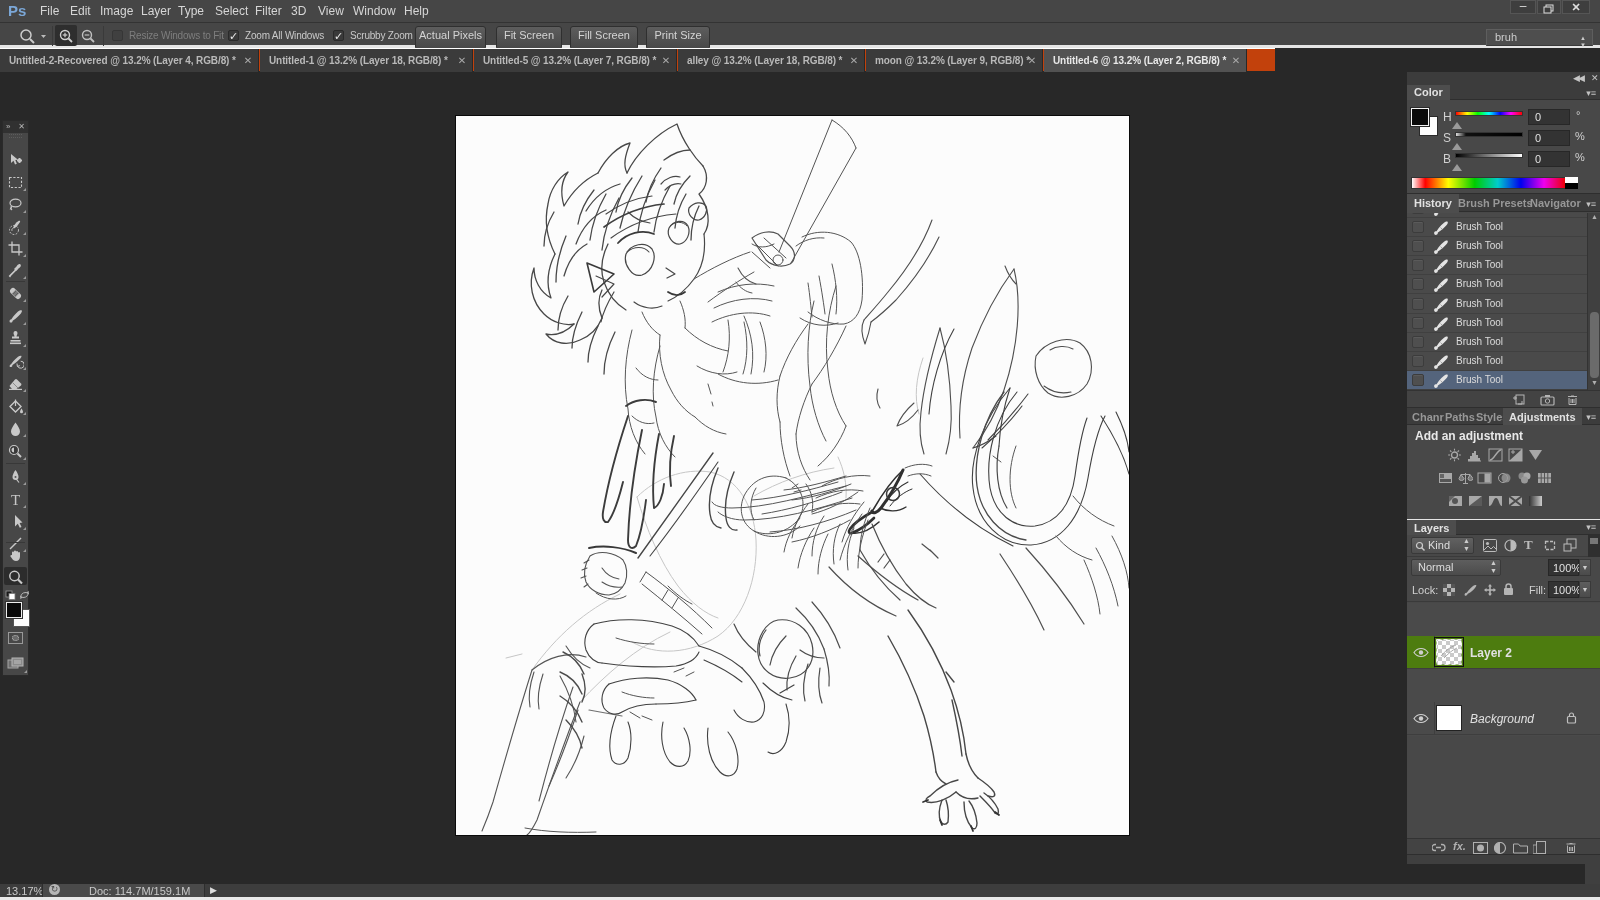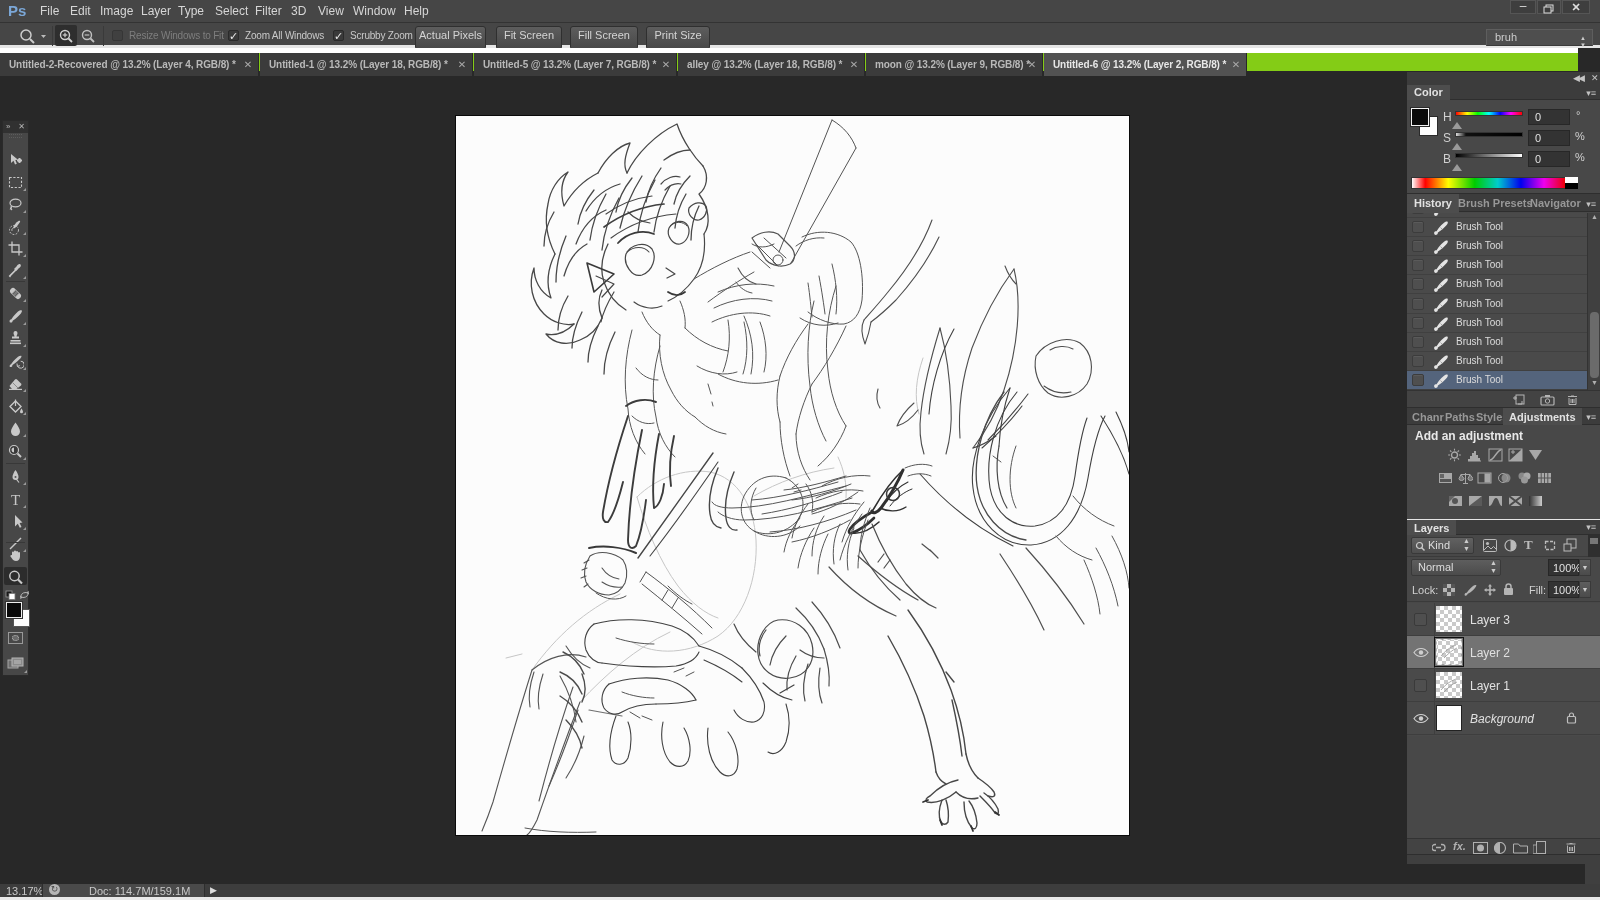--- a/index.html
+++ b/index.html
@@ -5,21 +5,21 @@
 html,body{margin:0;padding:0;width:1600px;height:900px;overflow:hidden;background:#282828;font-family:"Liberation Sans",sans-serif;}
 *{box-sizing:border-box;}
 .abs{position:absolute;}
 #menubar{left:0;top:0;width:1600px;height:22px;background:#464646;color:#d6d6d6;font-size:12px;}
 #menubar .mi{position:absolute;top:4px;}
 #pslogo{position:absolute;left:8px;top:2px;font-size:15px;font-weight:bold;color:#7ba7d7;letter-spacing:0px;}
 #optbar{left:0;top:22px;width:1600px;height:26px;background:#464646;border-top:1px solid #333;border-bottom:3px solid #e5e5e5;color:#c9c9c9;font-size:12px;}
 .obtn{position:absolute;top:3px;height:24px;border:1px solid #2f2f2f;border-radius:3px;background:linear-gradient(#5d5d5d,#474747);color:#d4d4d4;font-size:11px;text-align:center;line-height:17px;}
 .cb{position:absolute;top:7px;width:11px;height:11px;background:#3a3a3a;border:1px solid #2a2a2a;border-radius:2px;color:#e8e8e8;font-size:11px;line-height:10px;text-align:center;}
 .cbl{position:absolute;top:7px;font-size:10px;letter-spacing:-0.2px;color:#c9c9c9;}
-#tabbar{left:0;top:48px;width:1578px;height:23px;background:#84cc16;border-top:5px solid #ffffff;}
+#tabbar{left:0;top:48px;width:1275px;height:23px;background:#c2410c;border-top:1px solid #ffffff;}
 .tab{position:absolute;top:0;height:23px;background:#3b3b3b;border-right:1px solid #282828;color:#b9b9b9;font-size:10px;letter-spacing:-0.1px;font-weight:bold;line-height:23px;padding-left:9px;white-space:nowrap;overflow:hidden;}
 .tab .x{position:absolute;right:6px;top:0;color:#aaa;font-weight:normal;font-size:10px;}
 .tab.active{background:#525252;color:#e8e8e8;}
 #whitecanvas{left:456px;top:116px;width:673px;height:719px;background:#fcfcfc;outline:1px solid #0a0a0a;}
 #toolbar{left:2px;top:120px;width:27px;height:556px;background:#474747;border:1px solid #2a2a2a;}
 #tbhead{position:absolute;left:0;top:0;width:25px;height:12px;background:#313131;color:#b5b5b5;font-size:8px;line-height:12px;}
 .tool{position:absolute;left:1px;width:23px;height:20px;color:#c6c6c6;text-align:center;}
 .tool svg{display:block;margin:2px auto 0;}
 .tool.sel{background:#2c2c2c;border-radius:2px;}
 #rightdock{left:1407px;top:72px;width:193px;height:792px;background:#484848;}
@@ -30,21 +30,21 @@
 #statusbar{left:0;top:884px;width:1600px;height:13px;background:#3d3d3d;color:#c8c8c8;font-size:11px;}
 #bottomlight{left:0;top:897px;width:1600px;height:3px;background:#e9e9e9;}
 .vbox{position:absolute;background:#333;border:1px solid #272727;color:#e0e0e0;font-size:11px;}
 .row{position:absolute;color:#d0d0d0;font-size:11px;}
 
 .hrow{position:absolute;left:0;width:180px;height:19px;border-bottom:1px solid #404040;}
 .hrow.sel{background:#54647c;}
 .hrow .chk{position:absolute;left:5px;top:3px;width:12px;height:12px;background:#4f4f4f;border:1px solid #3c3c3c;border-radius:2px;box-shadow:inset 0 1px 0 #5a5a5a;}
 .hrow .btxt{position:absolute;left:49px;top:3px;font-size:10px;color:#dcdcdc;}
 .lrow{position:absolute;left:0;width:193px;height:33px;border-bottom:1px solid #3e3e3e;background:#4a4a4a;}
-.lrow.sel{background:#737373;}
+.lrow.sel{background:#4d7c0f;font-weight:bold;}
 .lrow .lchk{position:absolute;left:7px;top:10px;width:13px;height:13px;border:1px solid #3a3a3a;background:#4f4f4f;border-radius:2px;}
 .lrow .lsep{position:absolute;left:27px;top:0;width:1px;height:33px;background:#3e3e3e;}
 .lrow .ltxt{position:absolute;left:63px;top:10px;font-size:12px;color:#e0e0e0;}
 </style>
 </head>
 <body>
 
 <div class="abs" id="menubar">
   <span id="pslogo">Ps</span>
   <span class="mi" style="left:40px">File</span>
@@ -958,49 +958,32 @@
     <svg class="abs" style="left:95px;top:3px" width="13" height="15">
         <rect x="2" y="6" width="9" height="7" rx="1" fill="#b5b5b5"></rect>
         <path d="M4,6 V4.5 a2.5,2.5 0 0 1 5,0 V6" fill="none" stroke="#b5b5b5" stroke-width="1.5"></path>
       </svg>
     <span class="row" style="left:122px;top:5px;">Fill:</span>
     <div class="vbox" style="left:141px;top:2px;width:31px;height:17px;line-height:16px;padding-left:4px;">100%</div>
     <div class="abs" style="left:172px;top:2px;width:12px;height:17px;background:linear-gradient(#5e5e5e,#4b4b4b);border:1px solid #393939;color:#ccc;font-size:7px;text-align:center;line-height:16px;">▼</div>
   </div>
 
   <div class="abs" id="layerrows" style="left:0;top:531px;width:193px;height:133px;background:#4a4a4a;">
-      <div class="lrow" style="top:0px;">
-        <div class="lchk"></div>
-        <div class="lsep"></div>
-        <svg style="position:absolute;left:29px;top:3px;" width="26" height="26">
-          <rect width="26" height="26" fill="url(#checker)"></rect>
-        </svg>
-        <span class="ltxt">Layer 3</span>
-      </div>
       <div class="lrow sel" style="top:33px;">
         <svg style="position:absolute;left:6px;top:11px" width="16" height="11" viewBox="0 0 16 11">
           <use href="#eyeico"></use>
         </svg>
         <div class="lsep"></div>
         <svg style="position:absolute;left:27px;top:1px" width="30" height="30">
           <rect x="0.5" y="0.5" width="29" height="29" fill="none" stroke="#111"></rect>
           <rect x="2.5" y="2.5" width="25" height="25" fill="url(#checker)" stroke="#eee" stroke-dasharray="4 3"></rect>
           <path d="M7,19 C11,14 16,10 22,8 M10,21 C14,17 18,13 23,11" stroke="#999" stroke-width="0.8" fill="none"></path>
         </svg>
         <span class="ltxt">Layer 2</span>
       </div>
-      <div class="lrow" style="top:66px;">
-        <div class="lchk"></div>
-        <div class="lsep"></div>
-        <svg style="position:absolute;left:29px;top:3px;" width="26" height="26">
-          <rect width="26" height="26" fill="url(#checker)"></rect>
-          <path d="M5,18 C9,13 14,9 20,7 M8,20 C12,16 16,12 21,10" stroke="#999" stroke-width="0.8" fill="none"></path>
-        </svg>
-        <span class="ltxt">Layer 1</span>
-      </div>
       <div class="lrow" style="top:99px;">
         <svg style="position:absolute;left:6px;top:11px" width="16" height="11" viewBox="0 0 16 11">
           <use href="#eyeico"></use>
         </svg>
         <div class="lsep"></div>
         <svg style="position:absolute;left:29px;top:3px" width="26" height="26">
           <rect x="0.5" y="0.5" width="25" height="25" fill="#ffffff" stroke="#222"></rect>
         </svg>
         <span class="ltxt" style="font-style:italic;">Background</span>
         <svg style="position:absolute;left:159px;top:9px" width="11" height="13">

